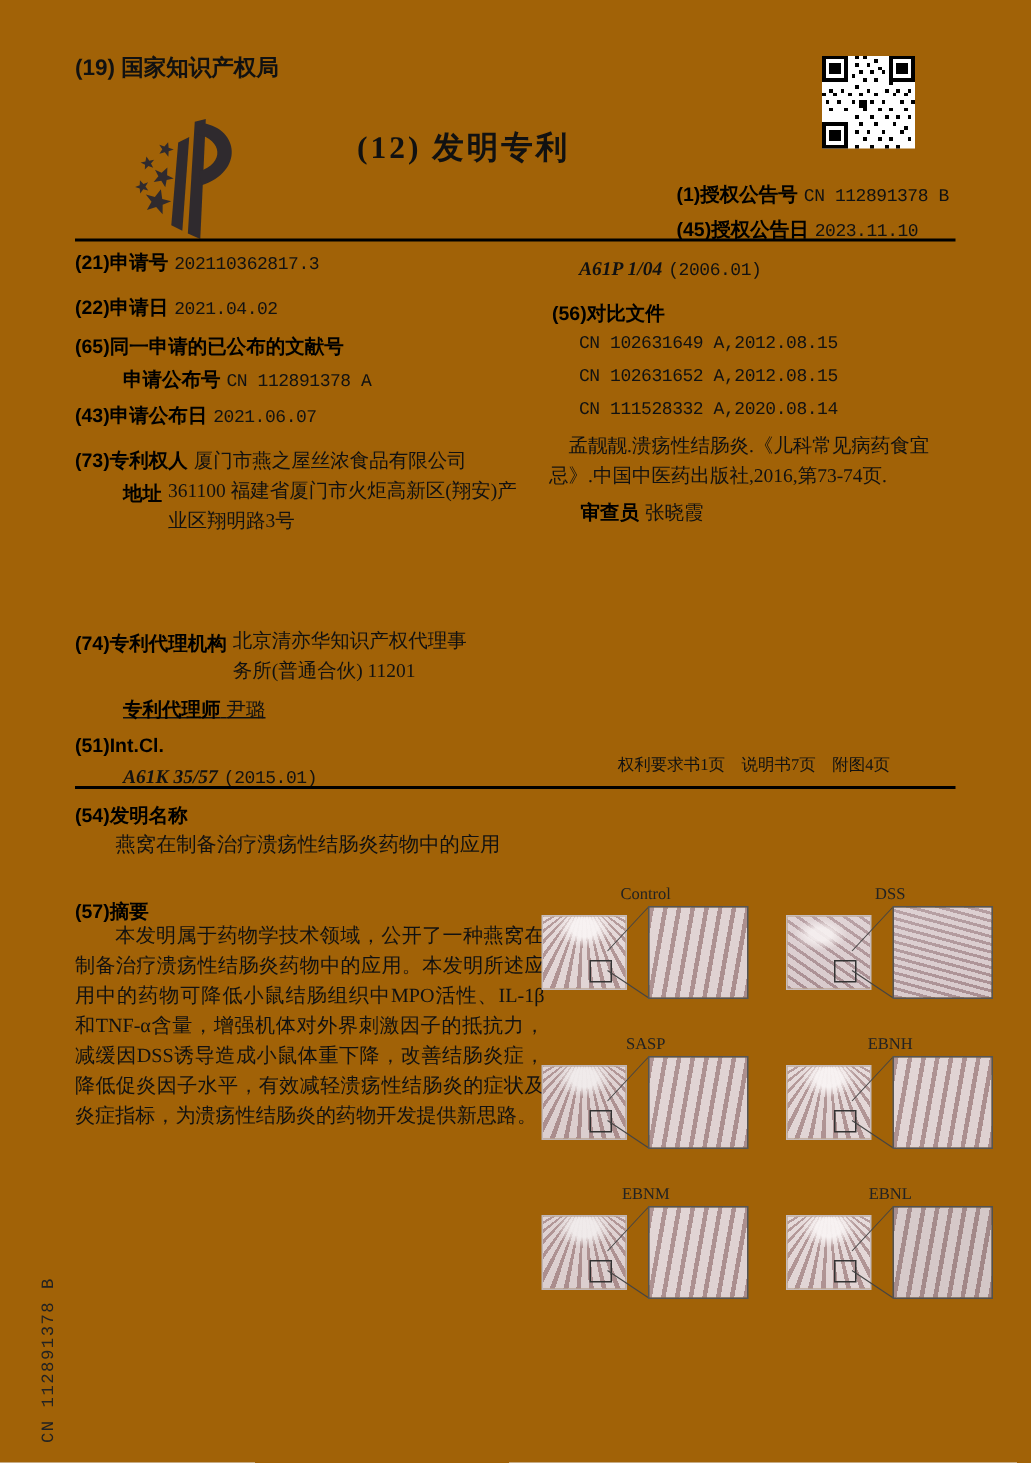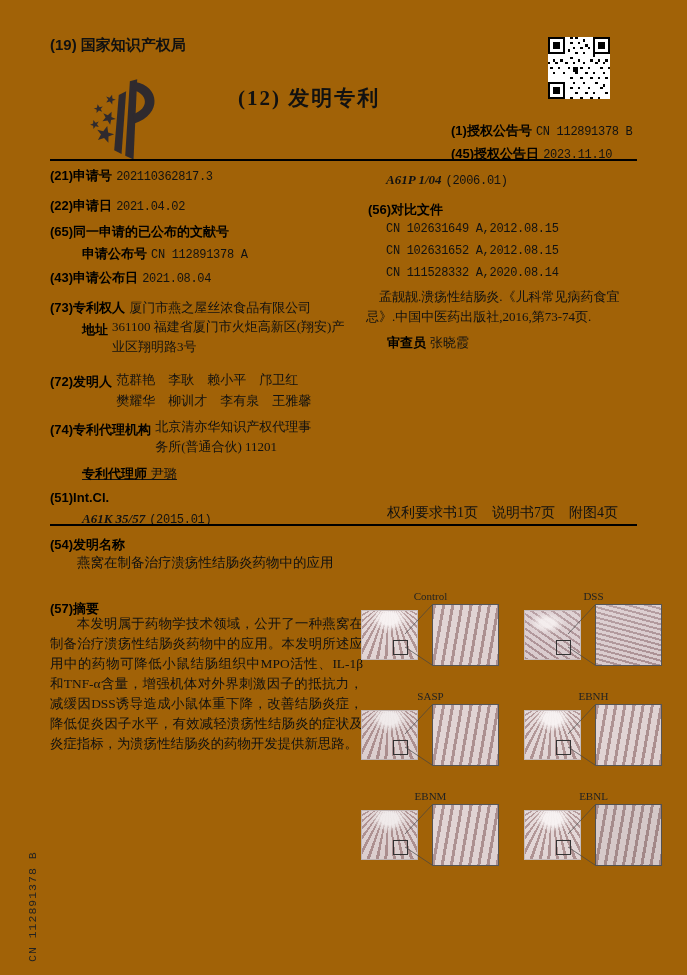--- a/index.html
+++ b/index.html
@@ -12,21 +12,21 @@
   .ipc{font-style:italic;font-weight:700;font-size:13px;font-family:"Liberation Serif",serif;}
   .field{position:absolute;line-height:1.45;white-space:nowrap;}
   .wrap{white-space:normal;}
   .office{font-family:"Liberation Sans","DejaVu Sans",sans-serif;font-weight:700;font-size:15px;}
   .doc-type{font-family:Liberation Serif, serif;font-weight:700;font-size:21px;letter-spacing:2px;}
   .rule{position:absolute;left:50px;width:587px;height:2px;background:#000;}
   .pre-line{white-space:pre-line;}
   .inline-top{display:inline-block;vertical-align:top;}
   .title-block{font-size:13.5px;line-height:21px;text-indent:2em;white-space:normal;}
   .abstract{font-size:13.4px;line-height:20px;text-align:justify;text-indent:2em;white-space:normal;}
-  .pages-info{font-size:14px;}
+  .pages-info{font-size:11px;}
   .side-code{position:absolute;left:26px;top:962px;transform:rotate(-90deg);transform-origin:0 0;
              font-family:"Liberation Mono","DejaVu Sans Mono",monospace;font-size:11.5px;letter-spacing:1px;color:#222;white-space:nowrap;}
   
   .figure{position:absolute;left:361px;top:590px;width:300px;display:grid;
           grid-template-columns:139px 139px;column-gap:22px;row-gap:6px;gap:24px;}
   .panel{width:139px;}
   .panel-label{text-align:center;font:11px "Liberation Serif","DejaVu Serif",serif;color:#222;margin-bottom:2px;}
   .panel-img{position:relative;height:62px;}
   .hist-main{position:absolute;left:0;top:6px;width:57px;height:50px;border:1px solid #c6bcbc;box-sizing:border-box;
     background:
@@ -111,34 +111,29 @@
   </div>
   <div class="field" style="left:50px;top:219px;">
     <span class="lbl">(65)同一申请的已公布的文献号</span>
   </div>
   <div class="field" style="left:82px;top:241px;">
     <span class="lbl">申请公布号</span>
     <span class="num">CN 112891378 A</span>
   </div>
   <div class="field" style="left:50px;top:265px;">
     <span class="lbl">(43)申请公布日</span>
-    <span class="num">2021.08.04</span>
+    <span class="num">2021.06.07</span>
   </div>
   <div class="field" style="left:50px;top:295px;">
     <span class="lbl">(73)专利权人</span>
     <span class="val">厦门市燕之屋丝浓食品有限公司</span>
   </div>
   <div class="field" style="left:82px;top:317px;width:278px;">
     <span class="lbl">地址</span>
     <span class="val inline-top wrap" style="width:238px;line-height:1.55;">361100 福建省厦门市火炬高新区(翔安)产业区翔明路3号</span>
-  </div>
-  <div class="field" style="left:50px;top:369px;">
-    <span class="lbl">(72)发明人</span>
-    <span class="val inline-top pre-line" style="line-height:1.65;">范群艳　李耿　赖小平　邝卫红
-樊耀华　柳训才　李有泉　王雅馨</span>
   </div>
   <div class="field" style="left:50px;top:417px;">
     <span class="lbl">(74)专利代理机构</span>
     <span class="val inline-top wrap" style="width:162px;line-height:1.55;">北京清亦华知识产权代理事务所(普通合伙) 11201</span>
   </div>
   <div class="field" style="left:82px;top:461px;text-decoration:underline;">
     <span class="lbl">专利代理师</span>
     <span class="val">尹璐</span>
   </div>
   <div class="field" style="left:50px;top:485px;">

